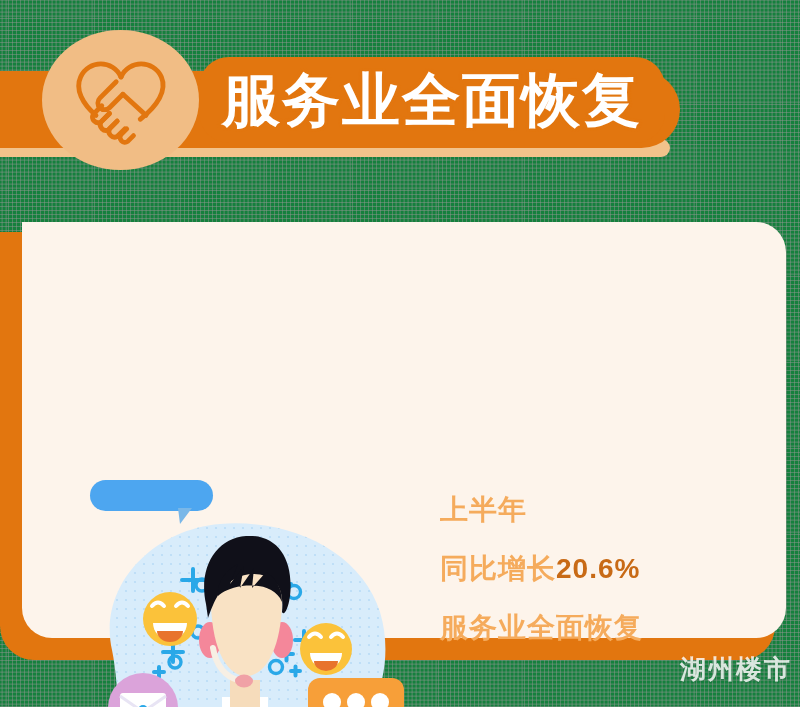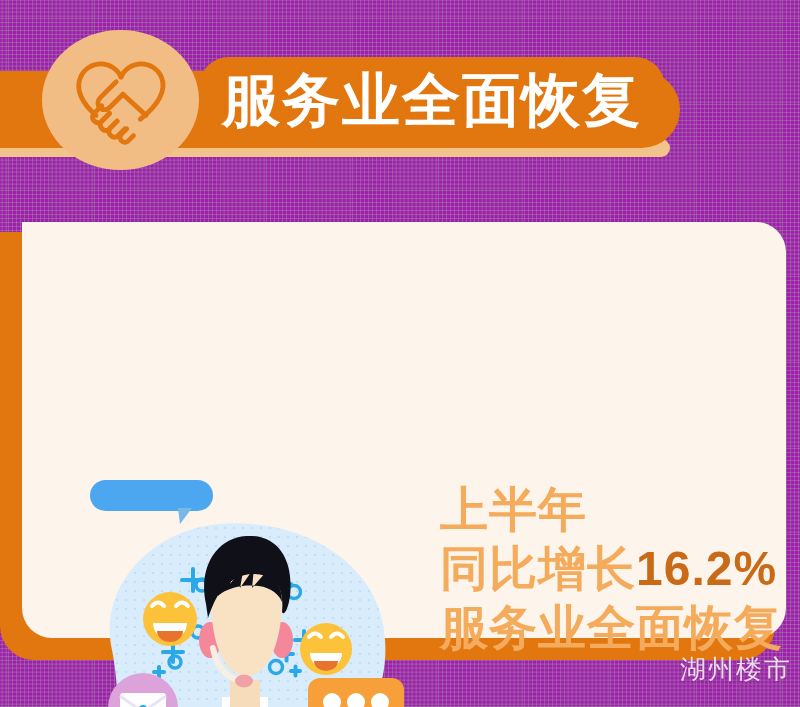--- a/index.html
+++ b/index.html
@@ -4,21 +4,21 @@
 <style>
   html,body{margin:0;padding:0;}
   body{
     width:800px;height:707px;
     background:#ffffff;
     font-family:"Liberation Sans","DejaVu Sans",sans-serif;
     overflow:hidden;
   }
   #stage{
     position:relative;width:800px;height:707px;overflow:hidden;
-    background:#a21caf;
+    background:#15803d;
   }
   
   .grid-bg{
     position:absolute;inset:0;
     background-image:
       repeating-linear-gradient(to right,
         rgba(150,150,150,.32) 0 1px, transparent 1px 4px,
         rgba(150,150,150,.32) 4px 5px, transparent 5px 8px),
       repeating-linear-gradient(to bottom,
         rgba(150,150,150,.32) 0 1px, transparent 1px 4px,
@@ -82,30 +82,30 @@
   }
 
   
   .illus{position:absolute;left:48px;top:250px;width:350px;height:360px;}
 
   
   .stats{
     position:absolute;left:418px;top:258px;width:350px;
   }
   .stat-line{
-    font-size:48px;font-weight:bold;line-height:59px;
+    font-size:28px;font-weight:bold;line-height:59px;
     color:#f5ab5c;white-space:nowrap;letter-spacing:1px;
   }
   .stat-line .hl{color:#c86a16;}
 
   
   .watermark{
     position:absolute;right:8px;top:652px;
     font-size:26px;color:rgba(255,255,255,.82);
-    letter-spacing:2px;font-weight:400;white-space:nowrap;
+    letter-spacing:2px;font-weight:700;white-space:nowrap;
     text-shadow:0 1px 2px rgba(0,0,0,.12);
   }
 </style>
 </head>
 <body>
 
 <div id="stage">
 
   <div class="grid-bg"></div>
 
@@ -246,21 +246,21 @@
         <rect x="82" y="350" width="186" height="12" rx="5" fill="#e7e1fa"></rect>
         <circle cx="175" cy="313" r="13" fill="#efeafc" stroke="#c8bef0" stroke-width="2"></circle>
       </g>
     </svg>
 
     <div class="stats">
       <div class="stat-line">
         <span>上半年</span>
       </div>
       <div class="stat-line">
-        <span>同比增长</span><span class="hl">16.2%</span>
+        <span>同比增长</span><span class="hl">20.6%</span>
       </div>
       <div class="stat-line">
         <span>服务业全面恢复</span>
       </div>
 
     </div>
   </div>
 
   <div class="watermark">湖州楼市</div>
 

